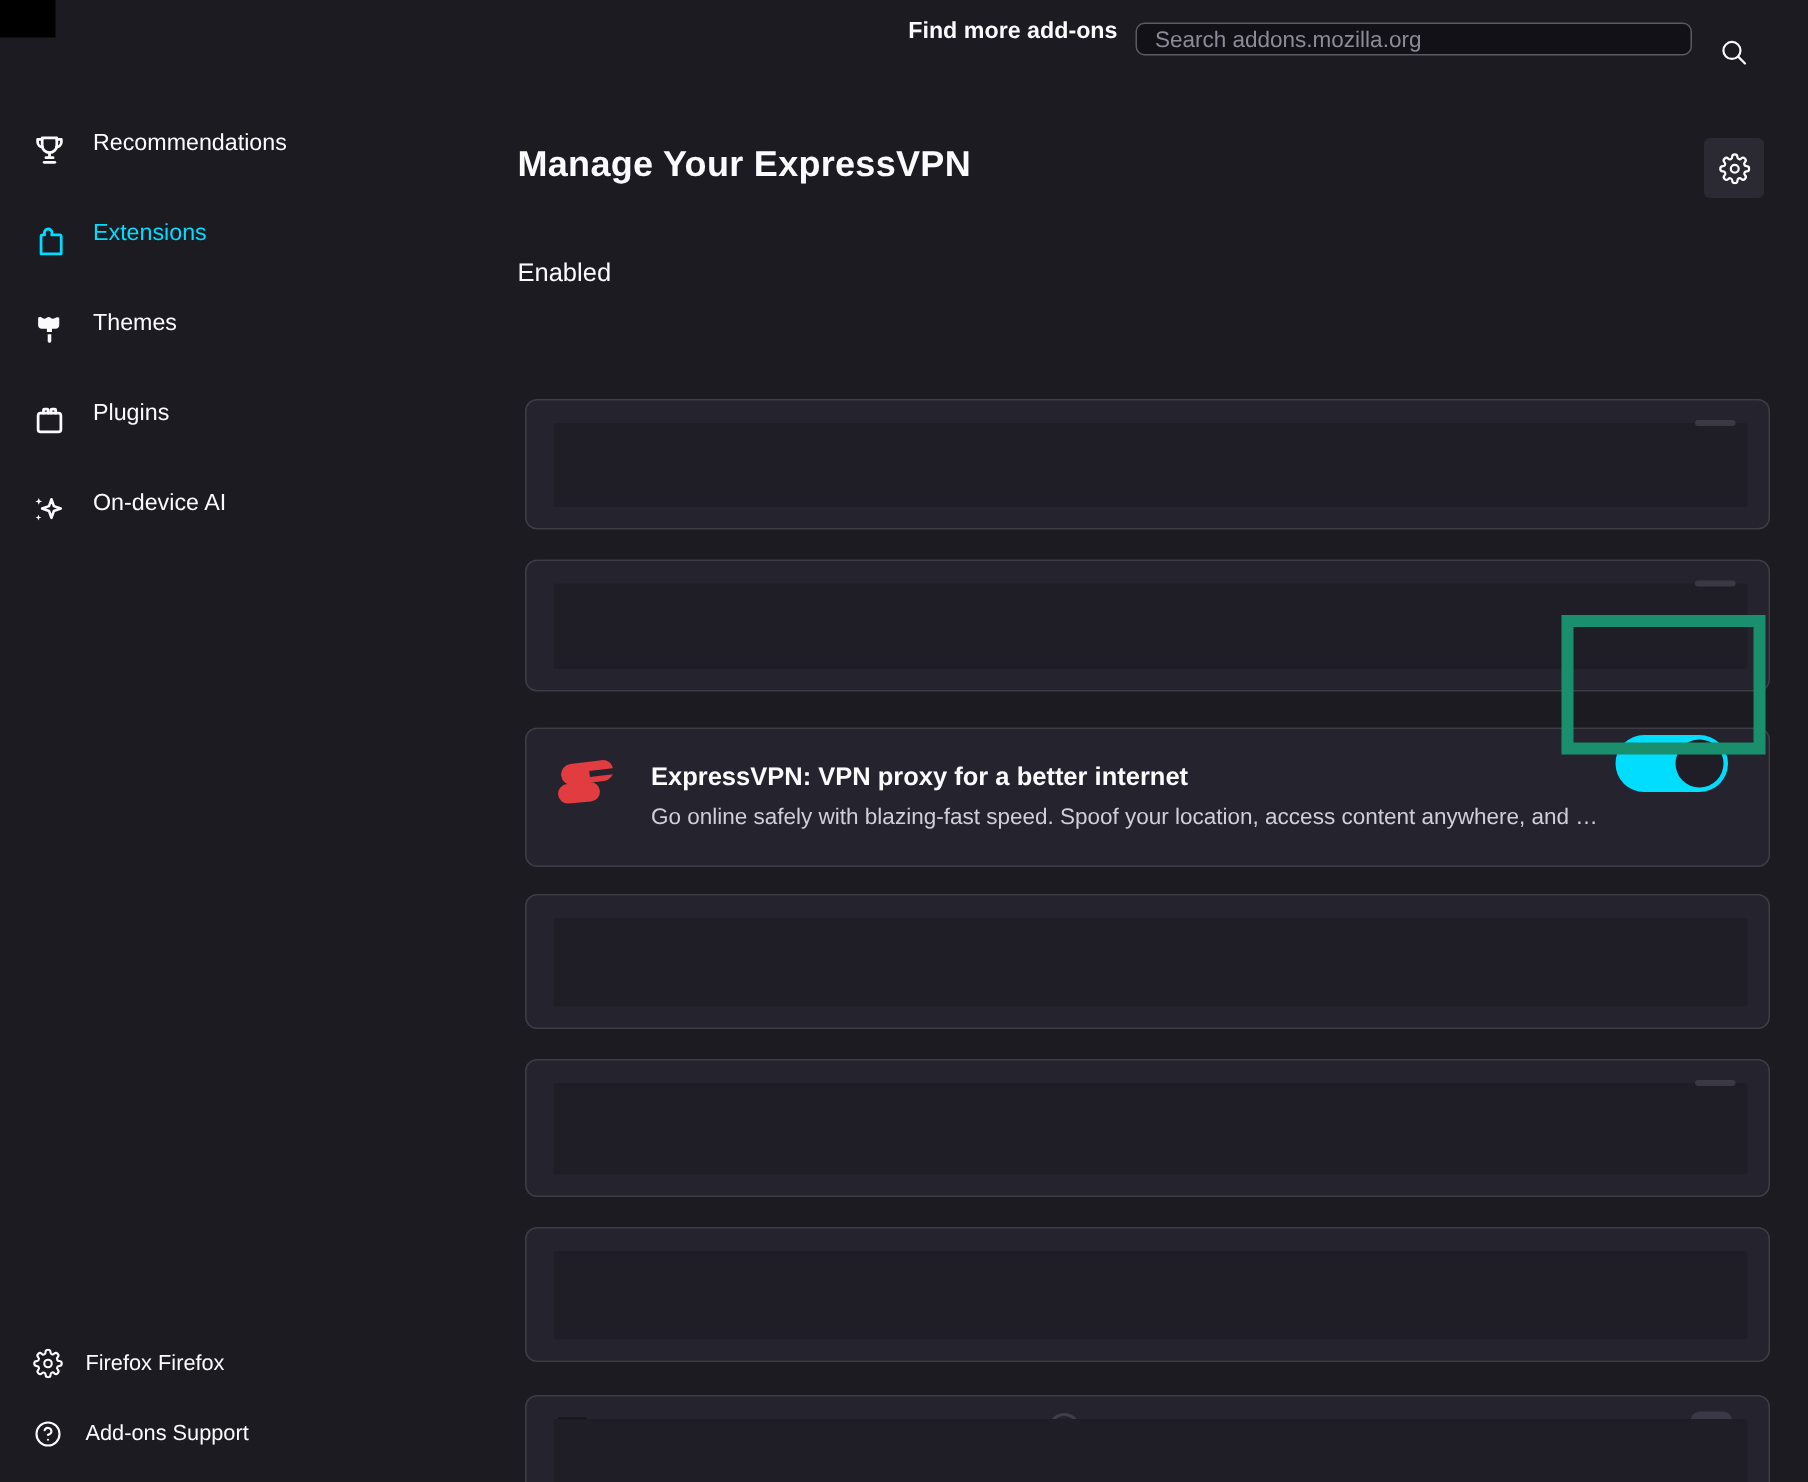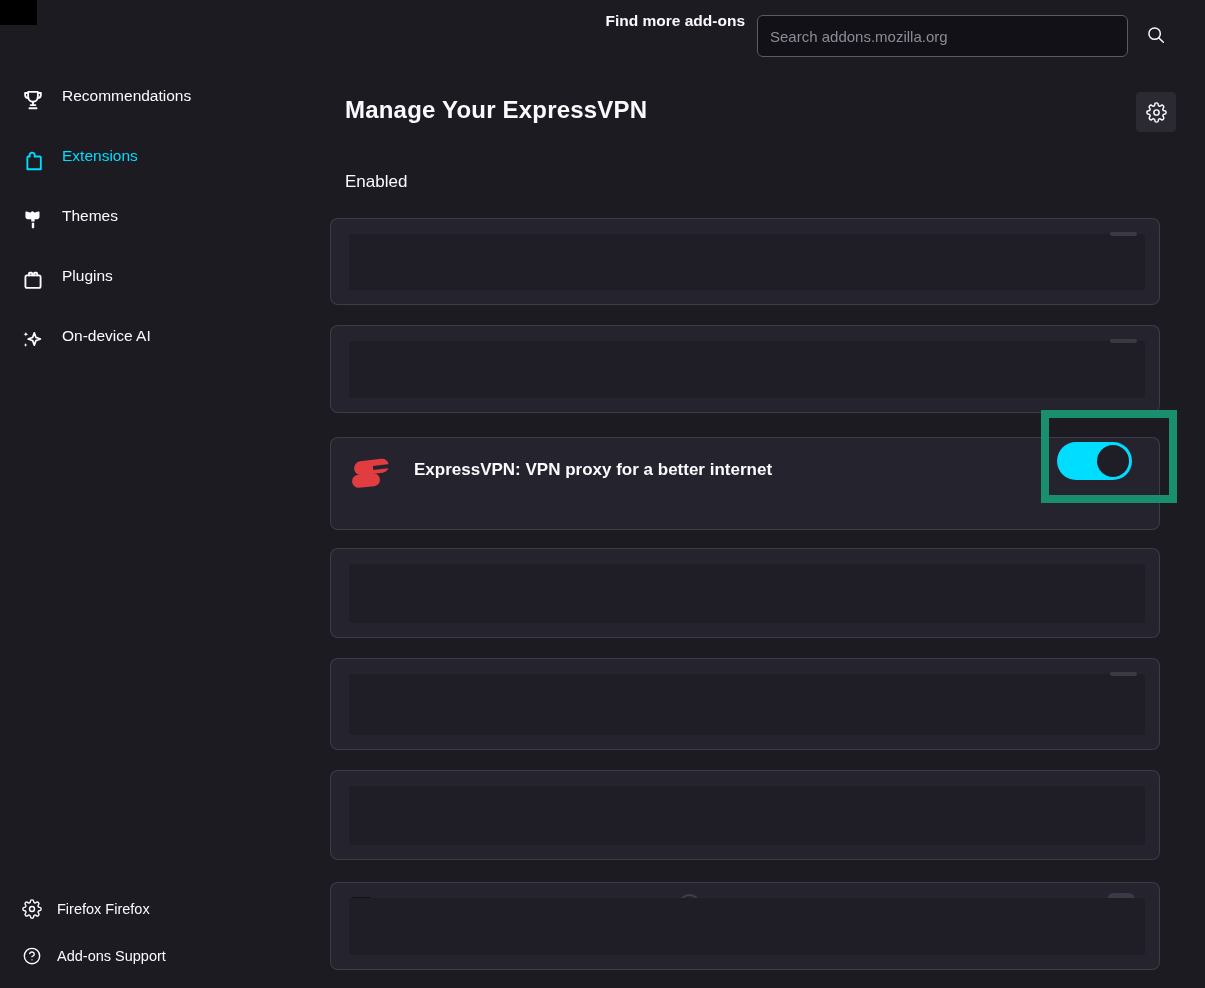--- a/index.html
+++ b/index.html
@@ -15,21 +15,21 @@
     font-family:"Liberation Sans", sans-serif;
     color:var(--text-primary);
     position:relative;
   }
   .abs{position:absolute;}
 
   
   .redaction-patch{left:0; top:0; width:37px; height:25px; background:#000;}
   .find-more-label{top:11px; right:460px; font-size:15.5px; color:var(--text-primary); line-height:20px;font-weight:bold;}
   .search-input{
-    left:757px; top:15px; width:371px; height:42px;
+    left:757px; top:15px; width:371px; height:22px;
     background:#121118; border:1px solid #5a5964; border-radius:6px;
     color:var(--text-primary); font-size:15px; padding:0 12px;
     font-family:"Liberation Sans", sans-serif; outline:none;
   }
   .search-input::placeholder{color:var(--placeholder);}
   .search-btn{left:1141px; top:20px; width:30px; height:30px; background:transparent; border:none; cursor:pointer; display:flex; align-items:center; justify-content:center;}
 
   
   .nav-item{
     left:20px; height:44px; display:flex; gap:16px;
@@ -45,24 +45,25 @@
   
   .page-title{left:345px; top:96px; font-size:24px; font-weight:700; letter-spacing:.2px;}
   .tools-btn{
     left:1136px; top:92px; width:40px; height:40px;
     background:var(--button-bg); border:none; border-radius:4px; cursor:pointer;
     display:flex; align-items:center; justify-content:center;
   }
   .section-heading{left:345px; top:172px; font-size:17px; font-weight:400;}
 
   .card{
-    left:330px; width:830px;
+    left:350px; width:830px;
     background:var(--card-bg);
     border:1px solid rgba(249,249,250,.12);
     border-radius:8px;
+    margin-top:48px;
   }
   .redacted-block{
     position:absolute; left:18px; right:14px; top:15px; bottom:14px;
     background:var(--inner-bg); border-radius:2px;
   }
   .remnant-dash{position:absolute; top:13px; right:22px; width:27px; height:4px; background:var(--remnant); border-radius:2px; opacity:.7;}
   .remnant-pill{position:absolute; top:10px; right:24px; width:28px; height:13px; background:#3a3945; border-radius:7px;}
   .remnant-circle{position:absolute; top:11px; left:348px; width:21px; height:21px; border:2px solid #3f3e49; border-radius:50%;}
   .remnant-square{position:absolute; top:14px; left:21px; width:19px; height:11px; background:#141318;}
 
@@ -205,20 +206,21 @@
 </div>
 
 <div class="abs card" style="top:437px;height:93px">
   <div class="ext-logo">
     <div class="xv-top"></div>
     <div class="xv-slot"></div>
     <div class="xv-bottom"></div>
   </div>
   <div class="ext-text">
     <div class="ext-name">ExpressVPN: VPN proxy for a better internet</div>
+    <div class="ext-desc">Go online safely with blazing-fast speed. Spoof your location, access content anywhere, and …</div>
   </div>
   <button class="toggle" aria-checked="true">
     <span class="knob"></span>
   </button>
 </div>
 
 <div class="abs card" style="top:548px;height:90px">
   <div class="redacted-block"></div>
 </div>
 

